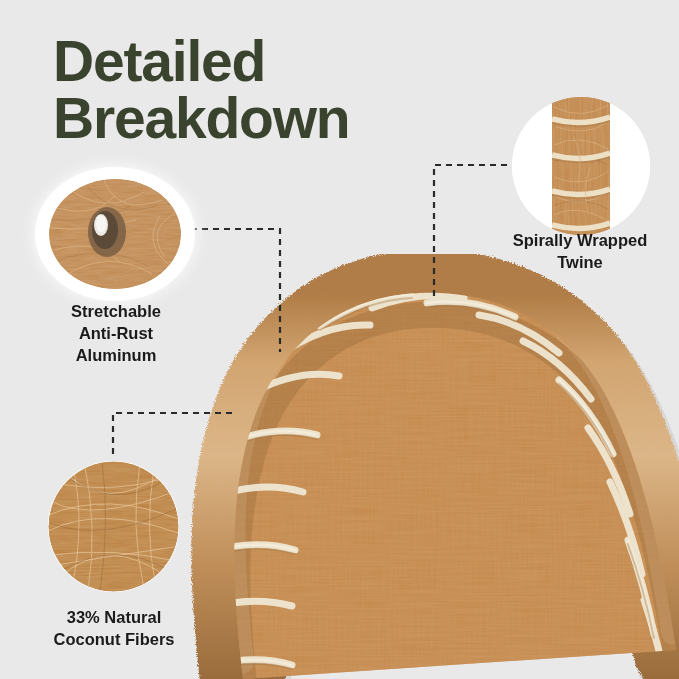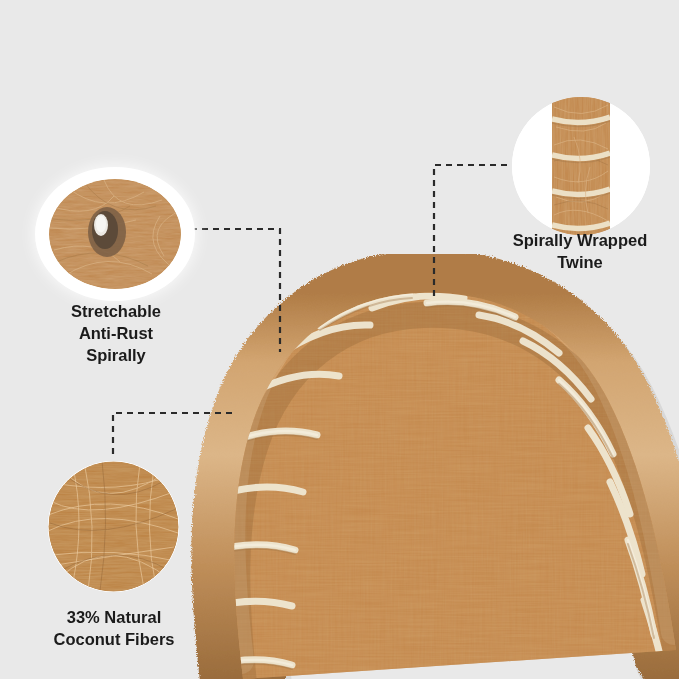--- a/index.html
+++ b/index.html
@@ -190,20 +190,22 @@
         <path d="M 198 560 q 52 -19 97 -6"></path>
         <path d="M 219 451 q 52 -24 98 -12"></path>
         <path d="M 320 330 q 46 -30 92 -32"></path>
         <path d="M 427 307 q 45 -6 88 14"></path>
         <path d="M 559 384 q 32 28 54 74"></path>
         <path d="M 628 544 q 16 44 26 94"></path>
       </g>
     </g>
   </svg>
 
+  <div id="title">Detailed
+Breakdown</div>
 
   <svg id="leaders" viewBox="0 0 679 679" xmlns="http://www.w3.org/2000/svg">
 
     <path d="M 191 229 L 280 229 L 280 352"></path>
 
     <path d="M 434 296 L 434 165 L 512 165"></path>
 
     <path d="M 232 413 L 113 413 L 113 457"></path>
   </svg>
 
@@ -253,21 +255,21 @@
 
           <ellipse cx="63" cy="56" rx="19" ry="25" fill="#7d6146" opacity="0.9"></ellipse>
           <ellipse cx="61" cy="54" rx="13" ry="19" fill="#5c4a39"></ellipse>
           <ellipse cx="57" cy="49" rx="7" ry="11" fill="#ece9e3"></ellipse>
           <ellipse cx="57" cy="48" rx="5" ry="8.5" fill="#f7f6f3"></ellipse>
         </g>
       </svg>
     </div>
     <div class="callout-label" id="callout-aluminum-label">Stretchable
 Anti-Rust
-Spirally</div>
+Aluminum</div>
   </div>
 
   <div class="callout">
     <div class="callout-circle" id="callout-twine-circle">
       <svg viewBox="0 0 138 138" width="138" height="138" xmlns="http://www.w3.org/2000/svg">
         <defs>
           <linearGradient id="colShade" x1="0" y1="0" x2="1" y2="0">
             <stop offset="0" stop-color="#a87c4c"></stop>
             <stop offset="0.22" stop-color="#cfa271"></stop>
             <stop offset="0.52" stop-color="#dcb98d"></stop>

